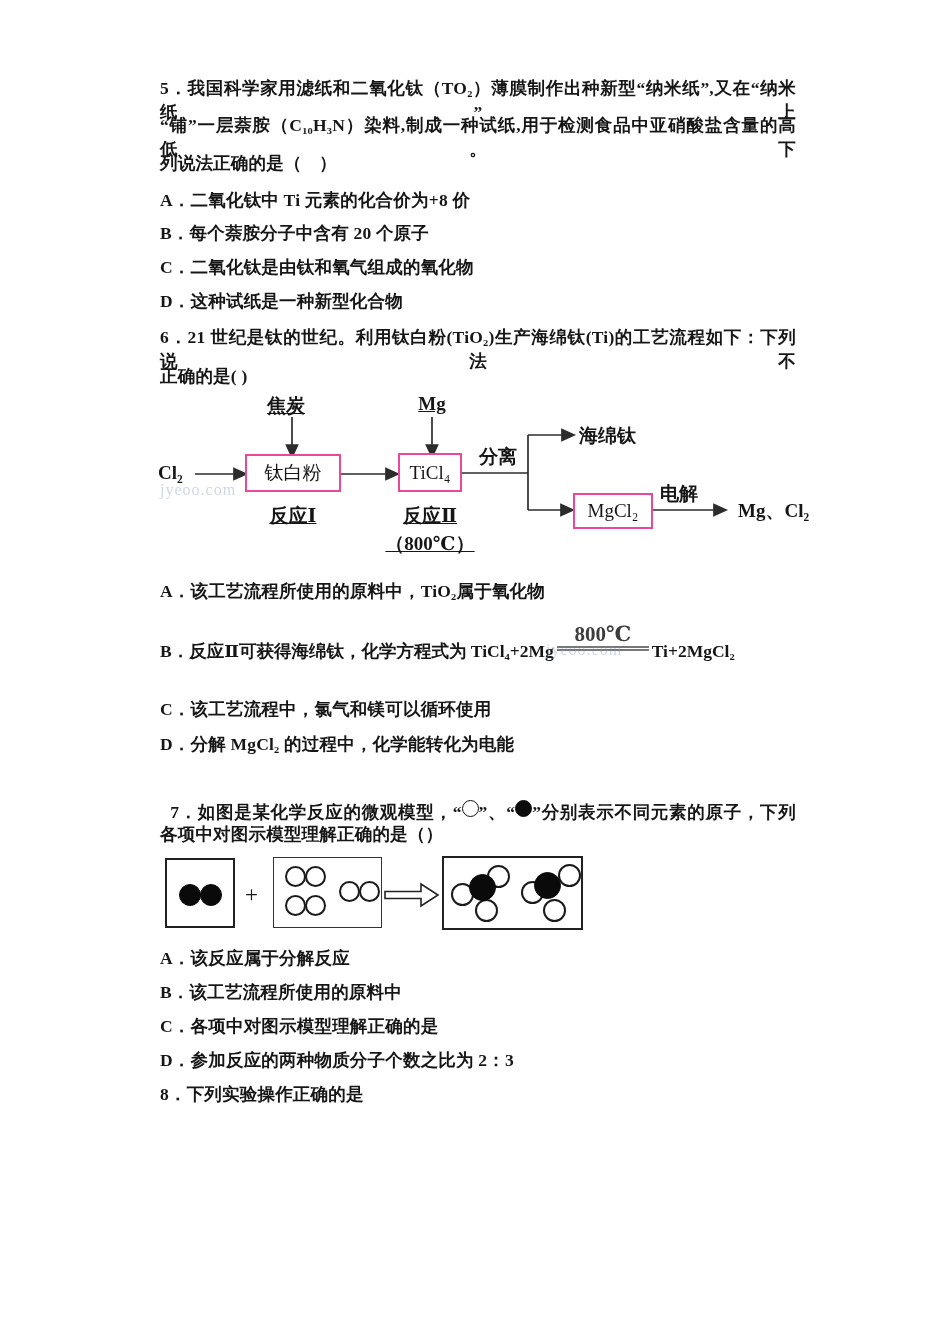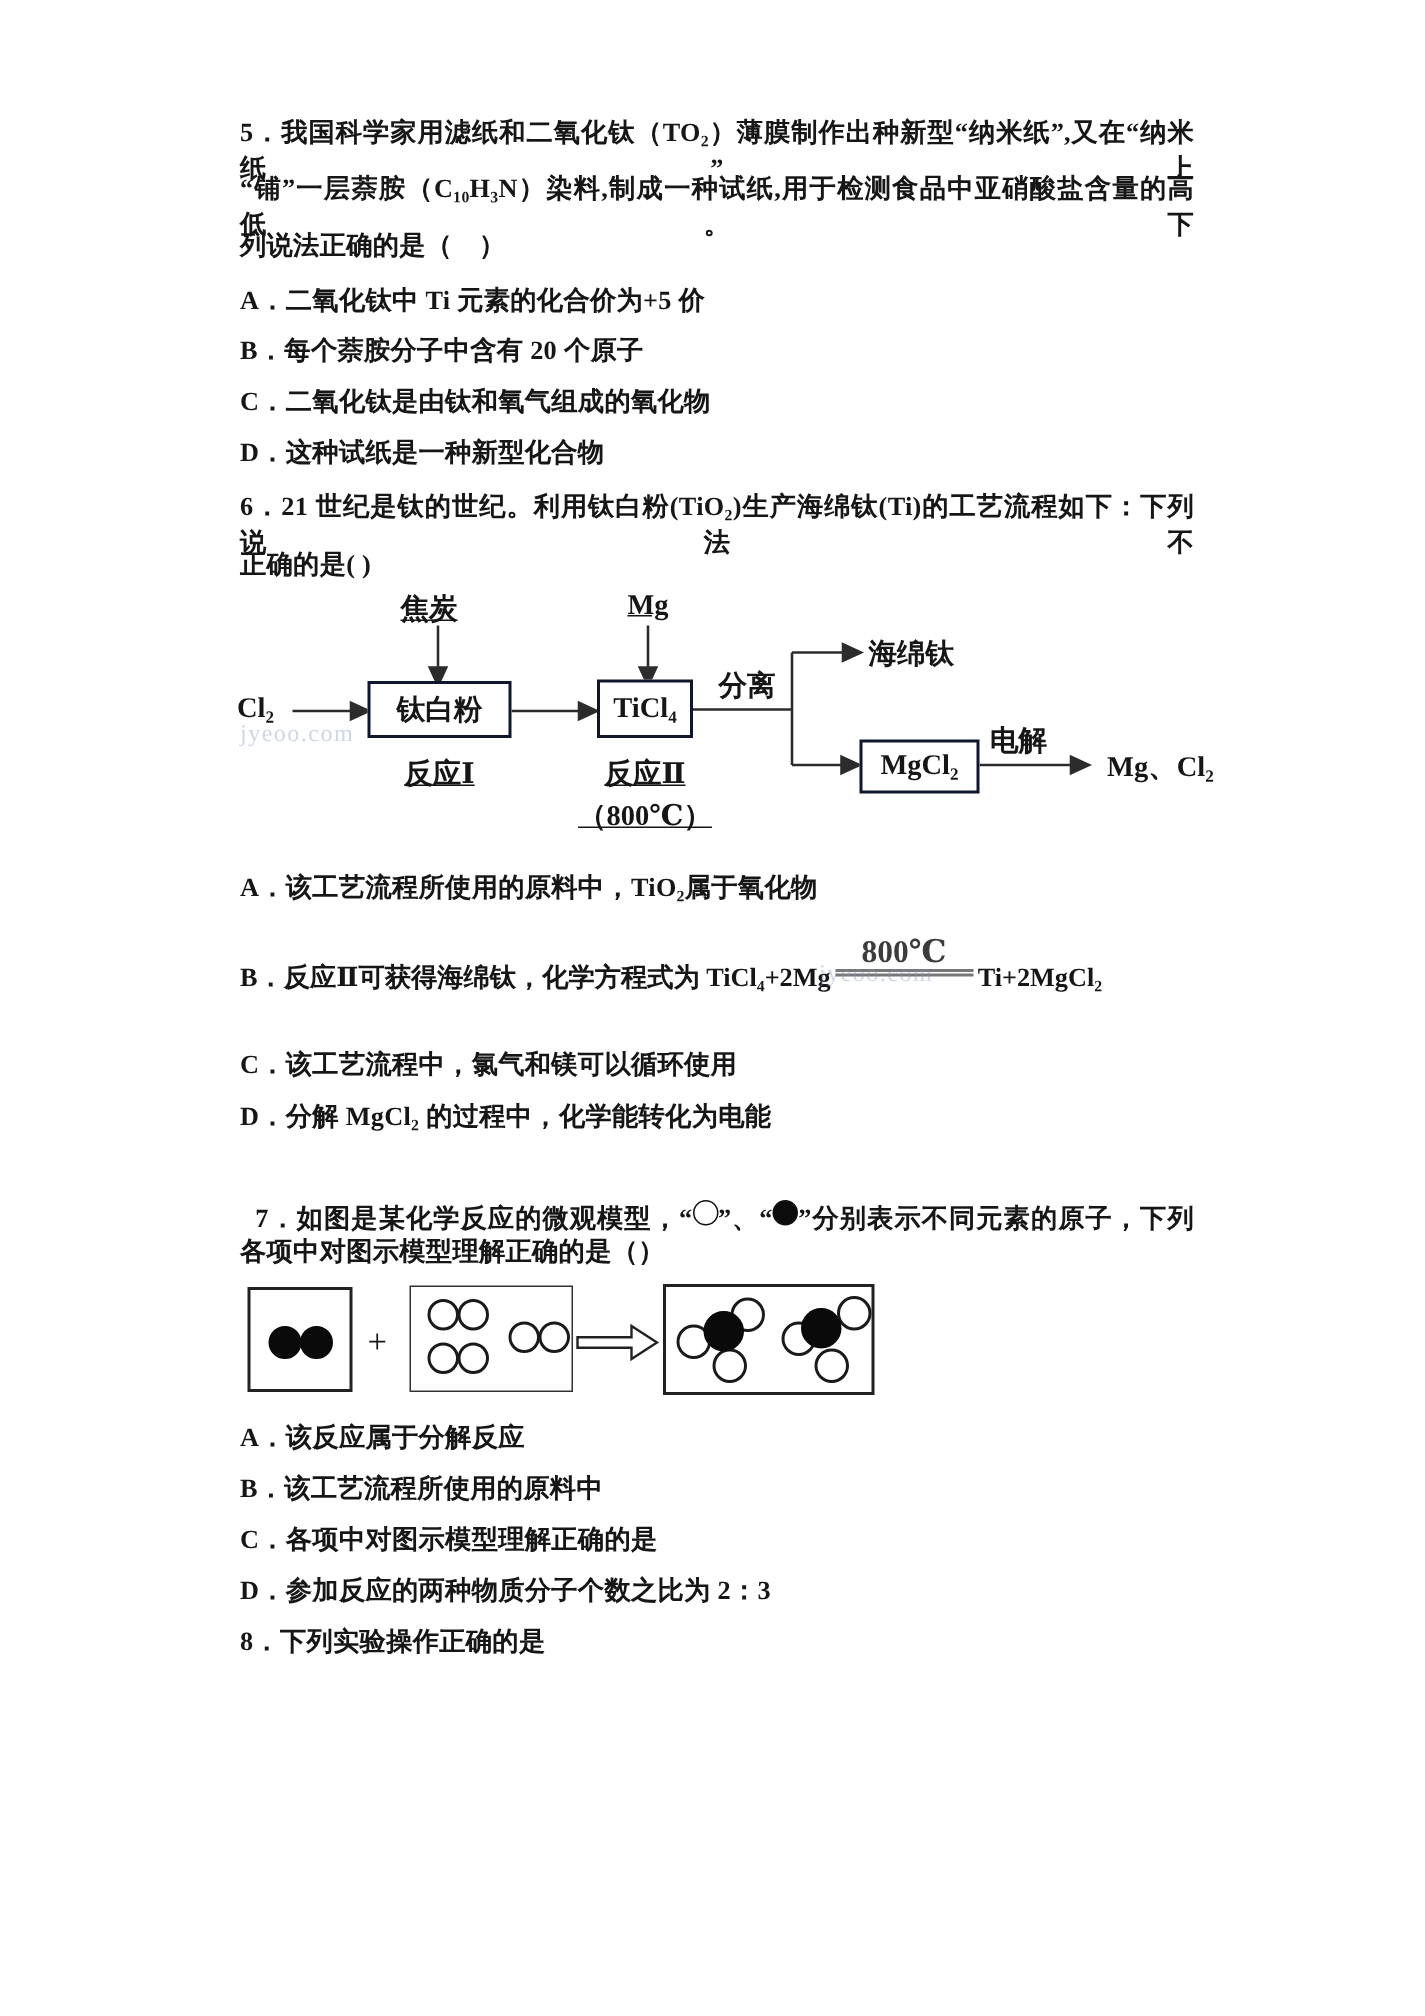--- a/index.html
+++ b/index.html
@@ -11,23 +11,23 @@
     position:absolute;left:160px;width:636px;font-size:17.5px;font-weight:700;
     letter-spacing:.2px;line-height:24px;white-space:pre-wrap;
   }
   .fill{text-align:justify;text-align-last:justify;}
   
   .flow{position:absolute;left:155px;top:393px;width:690px;height:170px;}
   .flow svg{position:absolute;left:0;top:0;}
   .flow .lbl{position:absolute;font-size:19px;font-weight:700;white-space:nowrap;}
   .flow .ctr{text-align:center;text-decoration:underline;}
   .fbox{
-    position:absolute;background:#fff;border:2px solid #0f172a;
+    position:absolute;background:#fff;border:2px solid #ec4899;
     display:flex;align-items:center;justify-content:center;
-    font-size:19px;font-weight:700;box-sizing:border-box;
+    font-size:19px;font-weight:400;box-sizing:border-box;
   }
   .wm{position:absolute;color:rgba(125,150,185,.38);font-size:16px;font-weight:400;letter-spacing:1px;}
   
   .eqn{position:absolute;left:160px;top:601px;display:flex;align-items:flex-end;height:62px;}
   .eqn .txt{font-size:17.5px;font-weight:700;line-height:24px;white-space:pre;}
   .cond{
     display:inline-block;width:92px;text-align:center;font-size:21px;font-weight:700;
     color:#3c3c3c;border-bottom:5px double #777;margin:0 3px 12px 3px;
     line-height:1.05;padding-bottom:1px;
   }
@@ -45,21 +45,21 @@
   .ball{position:absolute;border-radius:50%;box-sizing:border-box;}
   .ball.open{background:#fff;border:2px solid #1a1a1a;}
   .ball.dark{background:#0a0a0a;border:1px solid #0a0a0a;}
 </style>
 </head>
 <body>
 
 <div class="line fill" style="top:76px">5．我国科学家用滤纸和二氧化钛（TO₂）薄膜制作出种新型“纳米纸”,又在“纳米纸”上</div>
 <div class="line fill" style="top:113px">“铺”一层萘胺（C₁₀H₃N）染料,制成一种试纸,用于检测食品中亚硝酸盐含量的高低。下</div>
 <div class="line" style="top:151px">列说法正确的是（　）</div>
-<div class="line" style="top:188px">A．二氧化钛中 Ti 元素的化合价为+5 价</div>
+<div class="line" style="top:188px">A．二氧化钛中 Ti 元素的化合价为+8 价</div>
 <div class="line" style="top:221px">B．每个萘胺分子中含有 20 个原子</div>
 <div class="line" style="top:255px">C．二氧化钛是由钛和氧气组成的氧化物</div>
 <div class="line" style="top:289px">D．这种试纸是一种新型化合物</div>
 
 <div class="line fill" style="top:325px">6．21 世纪是钛的世纪。利用钛白粉(TiO₂)生产海绵钛(Ti)的工艺流程如下：下列说法不</div>
 <div class="line" style="top:364px">正确的是( )</div>
 
 <div class="flow">
   <svg width="690" height="170" viewBox="0 0 690 170">
     <g stroke="#2c2c2c" stroke-width="1.7" fill="#2c2c2c">

